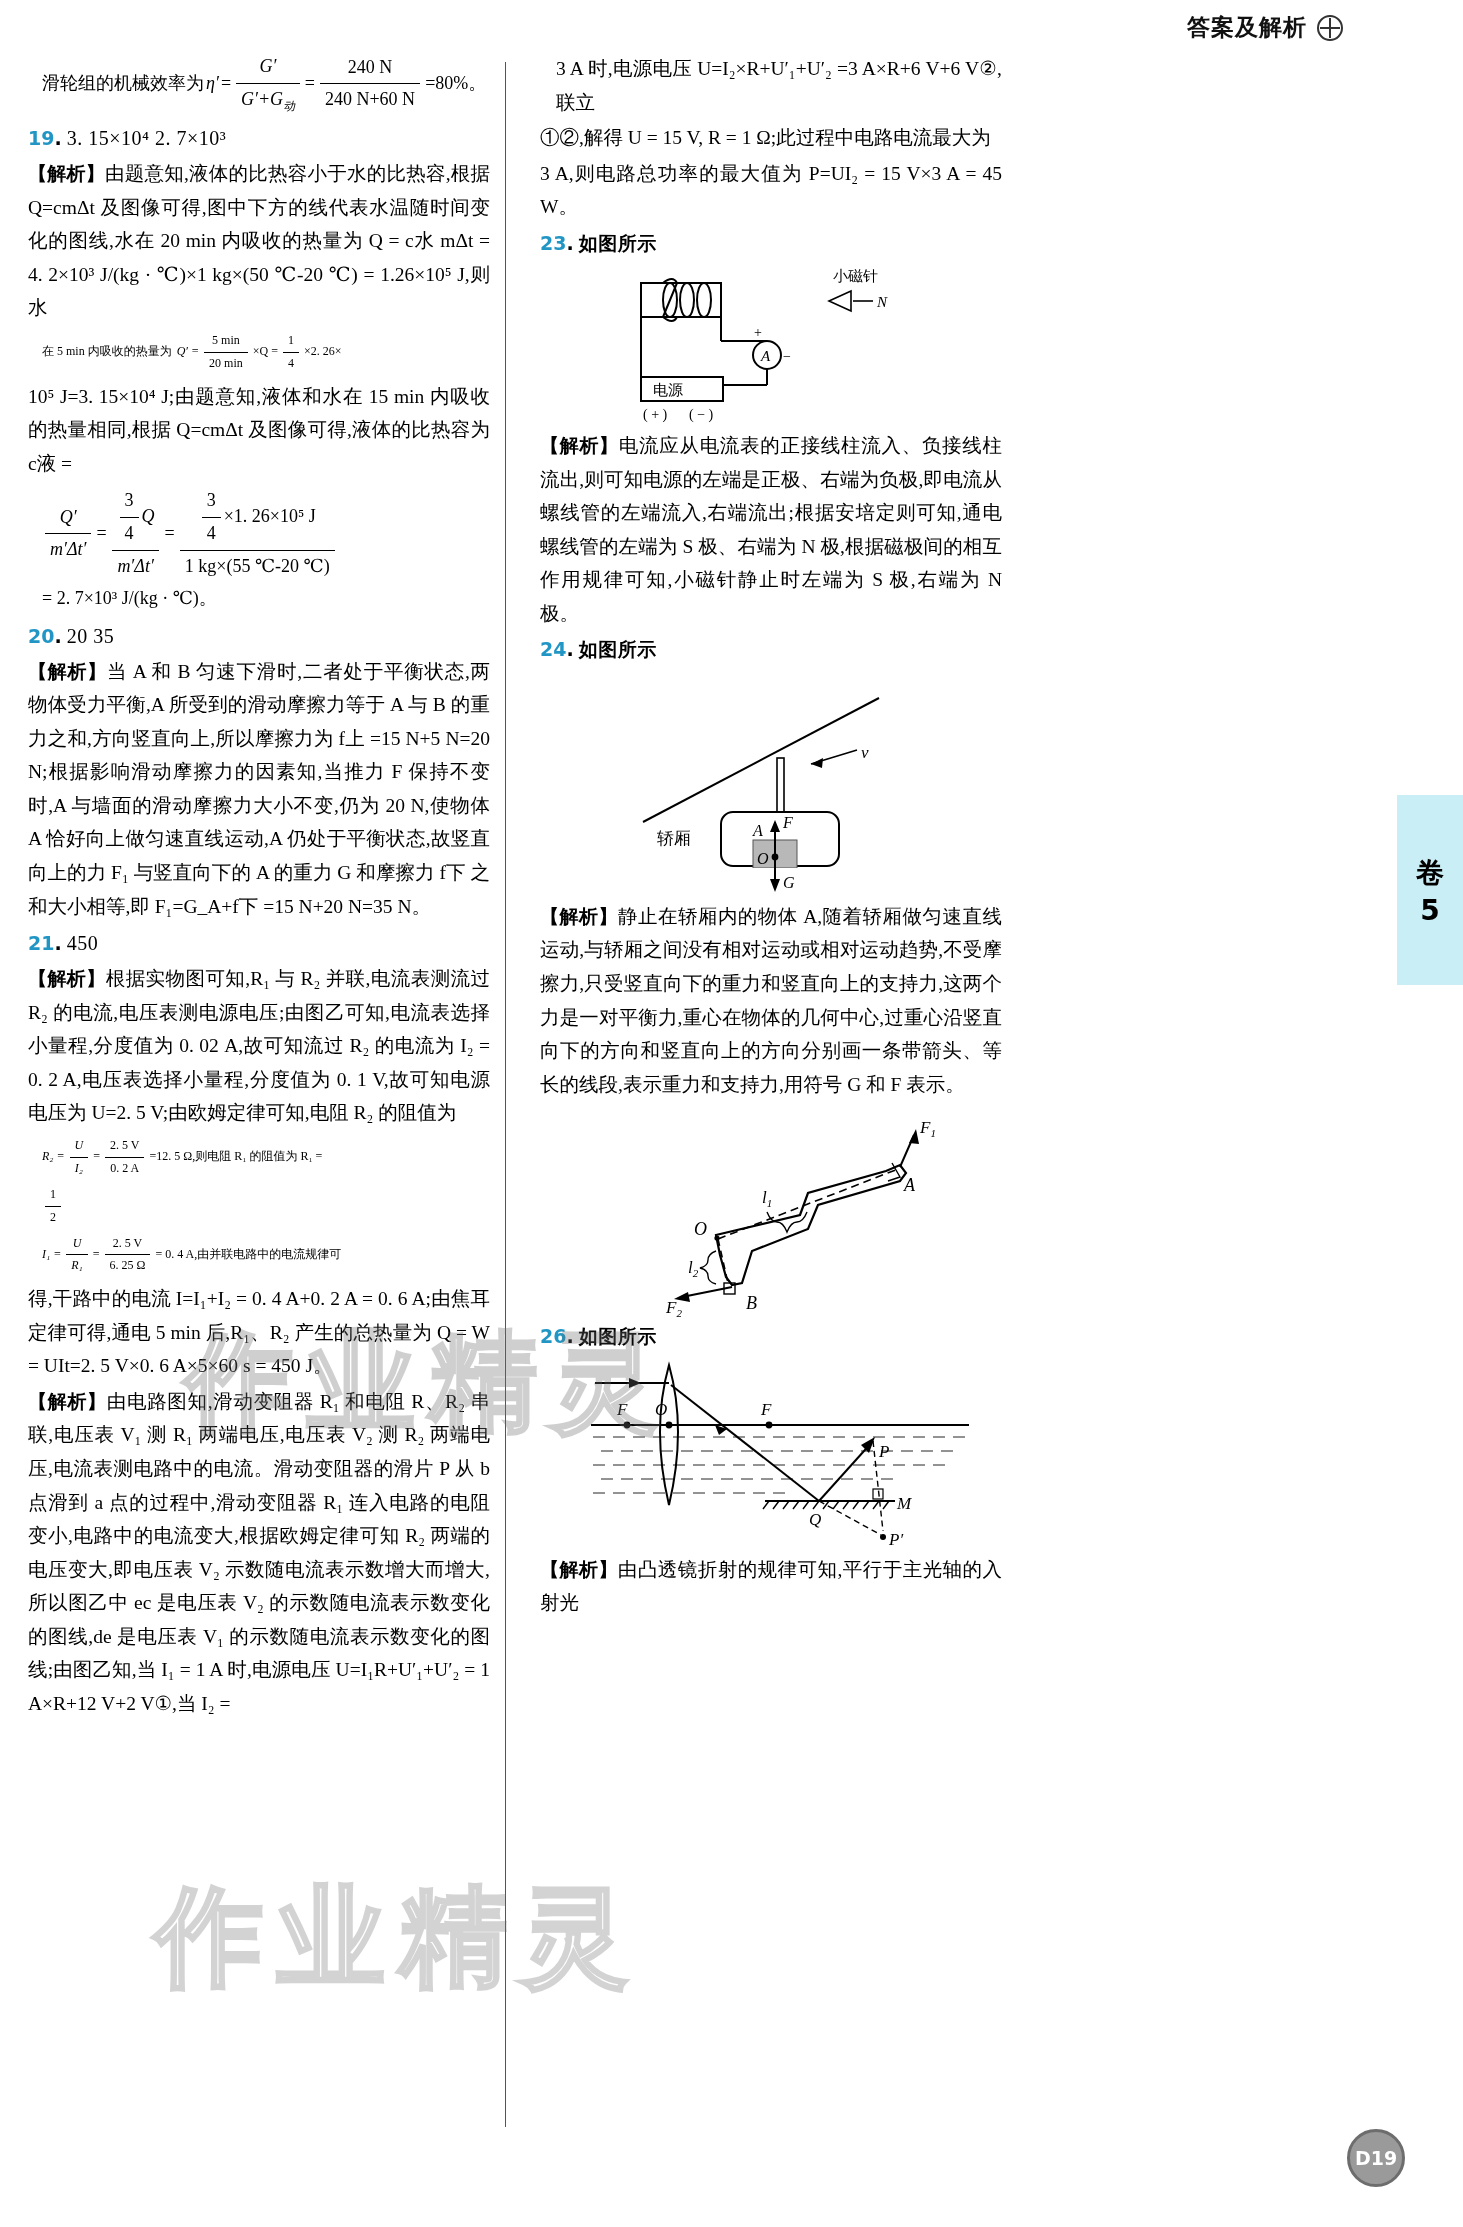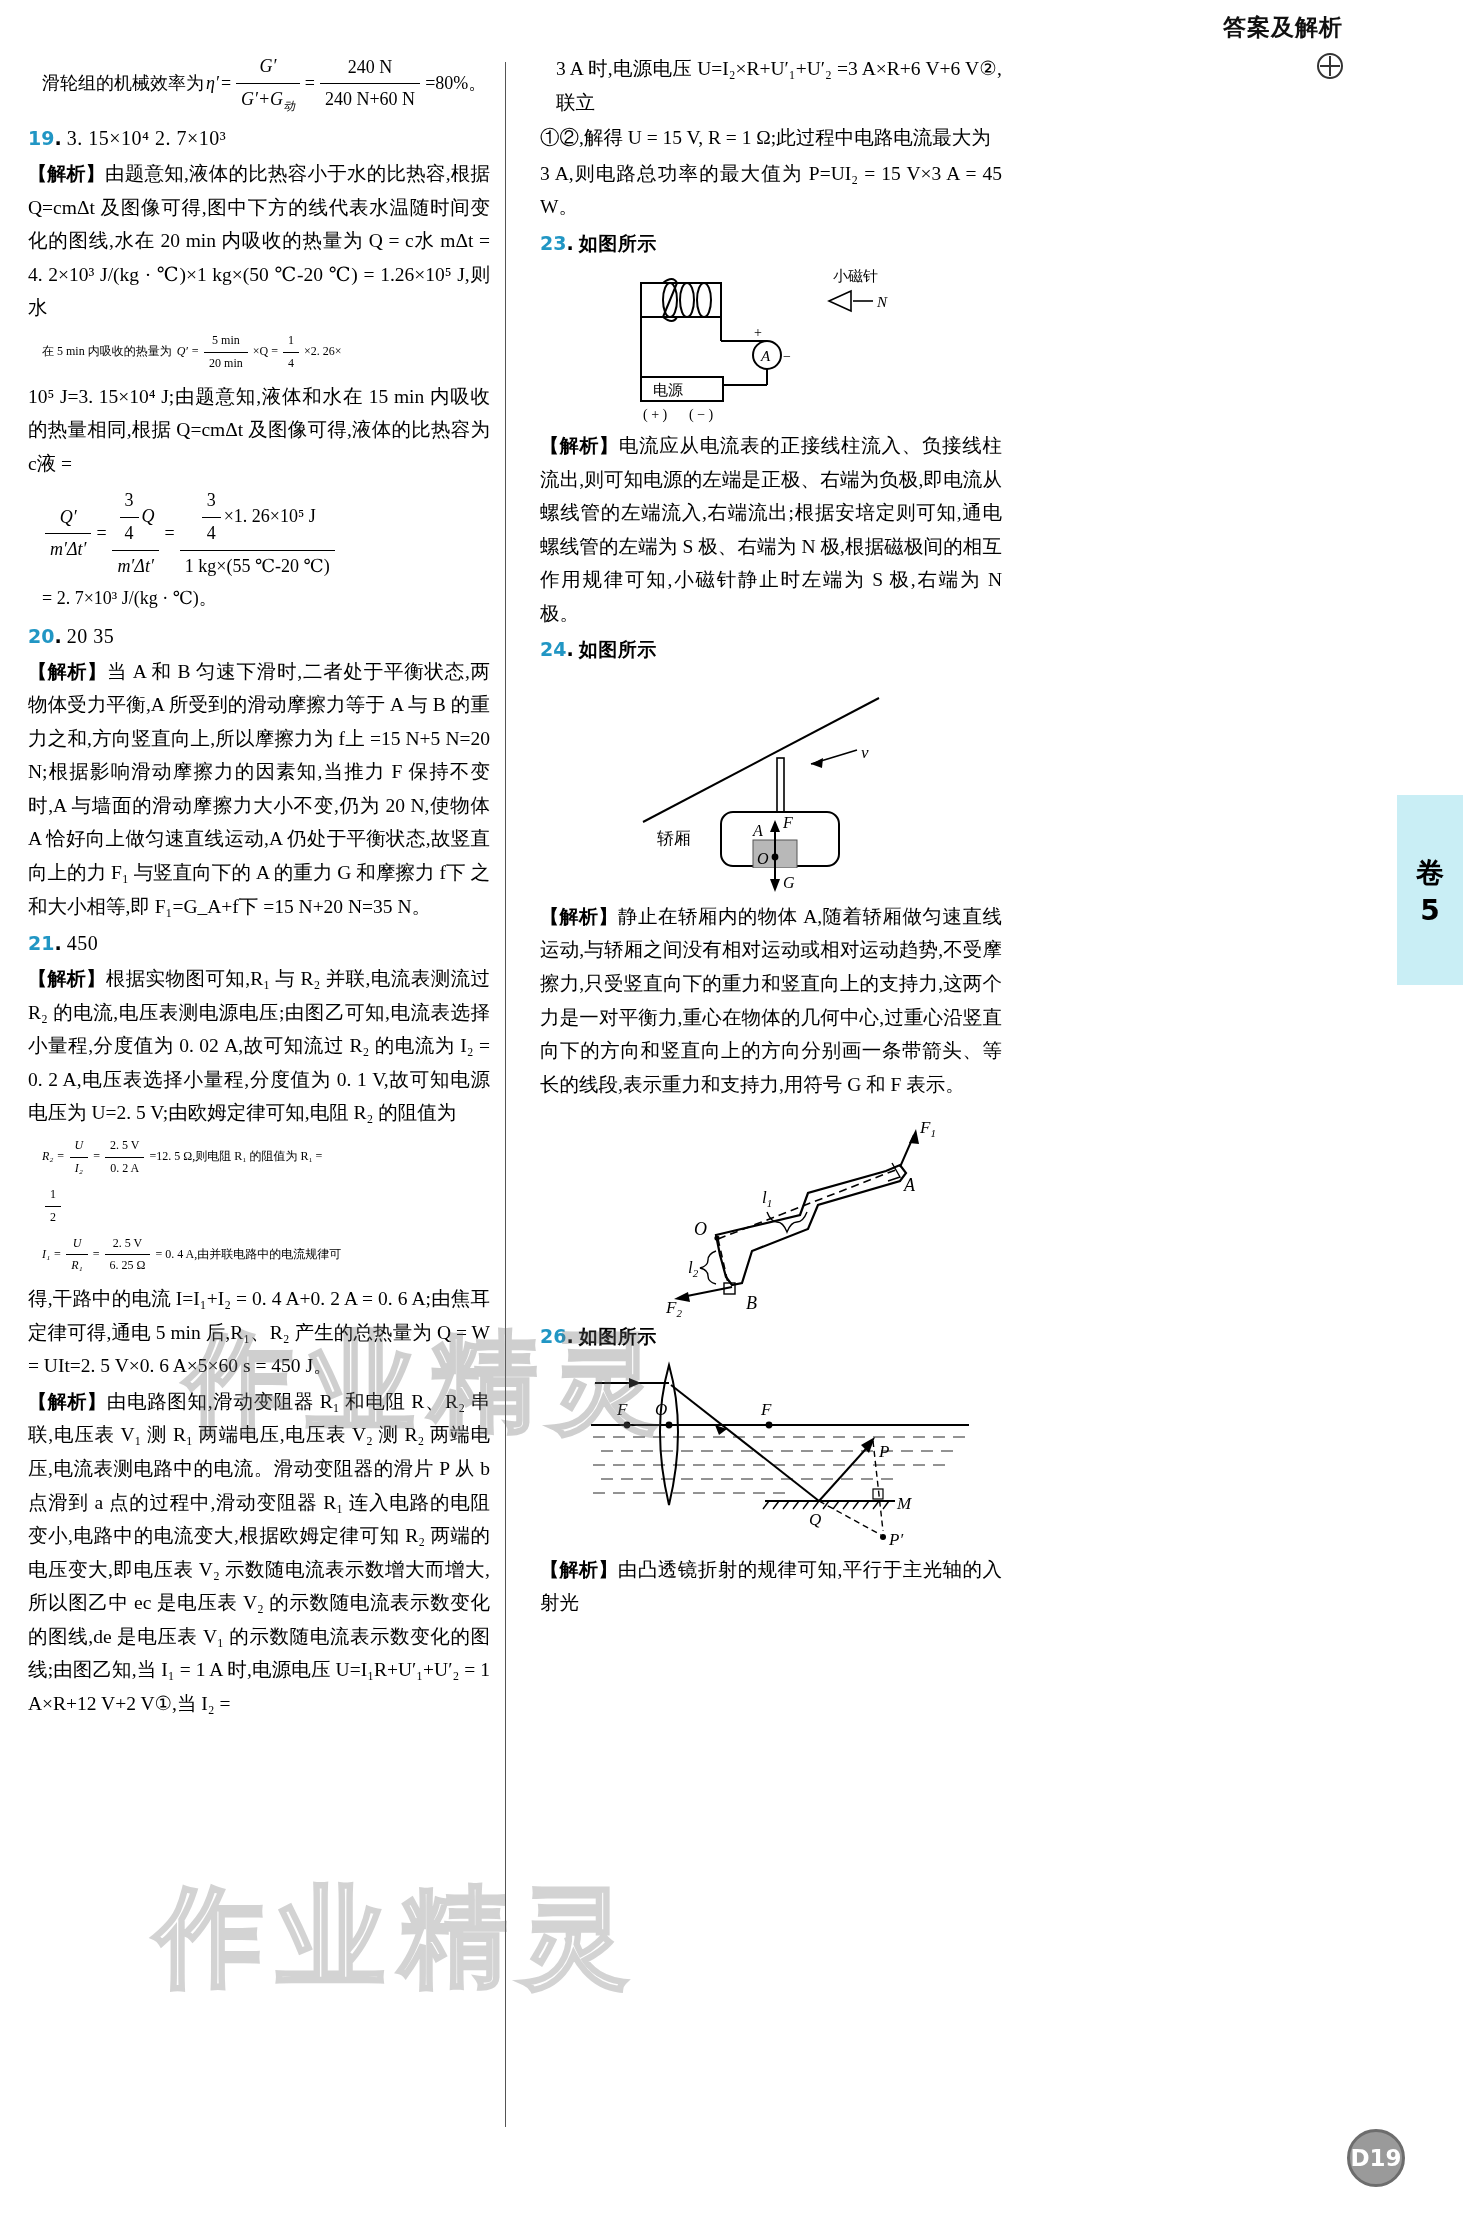--- a/index.html
+++ b/index.html
@@ -21,23 +21,22 @@
     width: 1463px;
     height: 2227px;
   }
 
   
   .header {
     position: absolute;
     top: 12px;
     right: 120px;
     display: flex;
-    align-items: flex-end;
+    align-items: center;
     gap: 10px;
-    flex-direction: column;
   }
   .header-title {
     font-family: "DejaVu Sans", "Liberation Sans", sans-serif;
     font-weight: bold;
     font-size: 23px;
     letter-spacing: 1px;
     color: #111;
   }
   .header-badge {
     width: 22px; height: 22px;
@@ -170,21 +169,21 @@
     position: absolute;
     right: 58px;
     bottom: 40px;
     width: 52px; height: 52px;
     border-radius: 50%;
     background: #9a9a9a;
     border: 3px solid #6d6d6d;
     color: #fff;
     font-family: "DejaVu Sans", "Liberation Sans", sans-serif;
     font-weight: bold;
-    font-size: 23px;
+    font-size: 19px;
     display: flex;
     align-items: center;
     justify-content: center;
   }
 
   
   .watermark {
     position: absolute;
     pointer-events: none;
     color: rgba(120,120,120,0.30);

